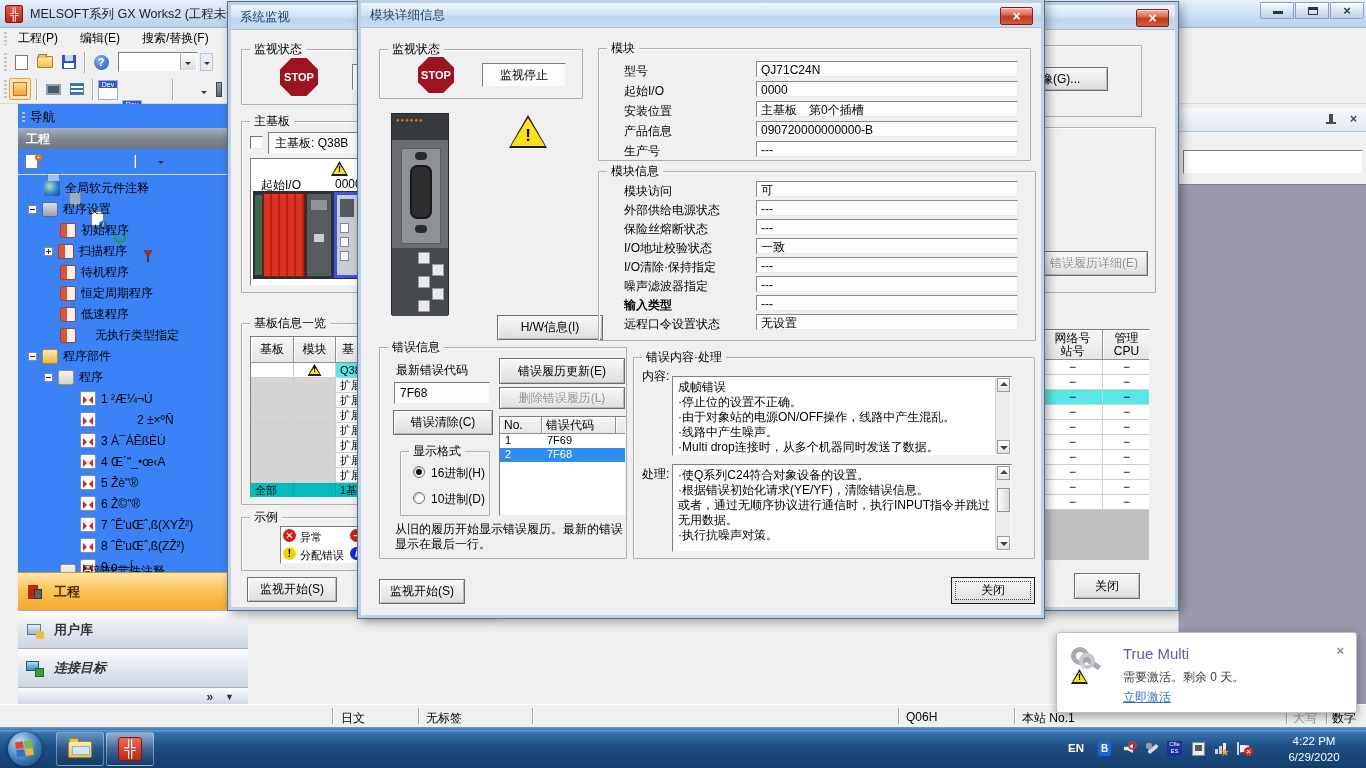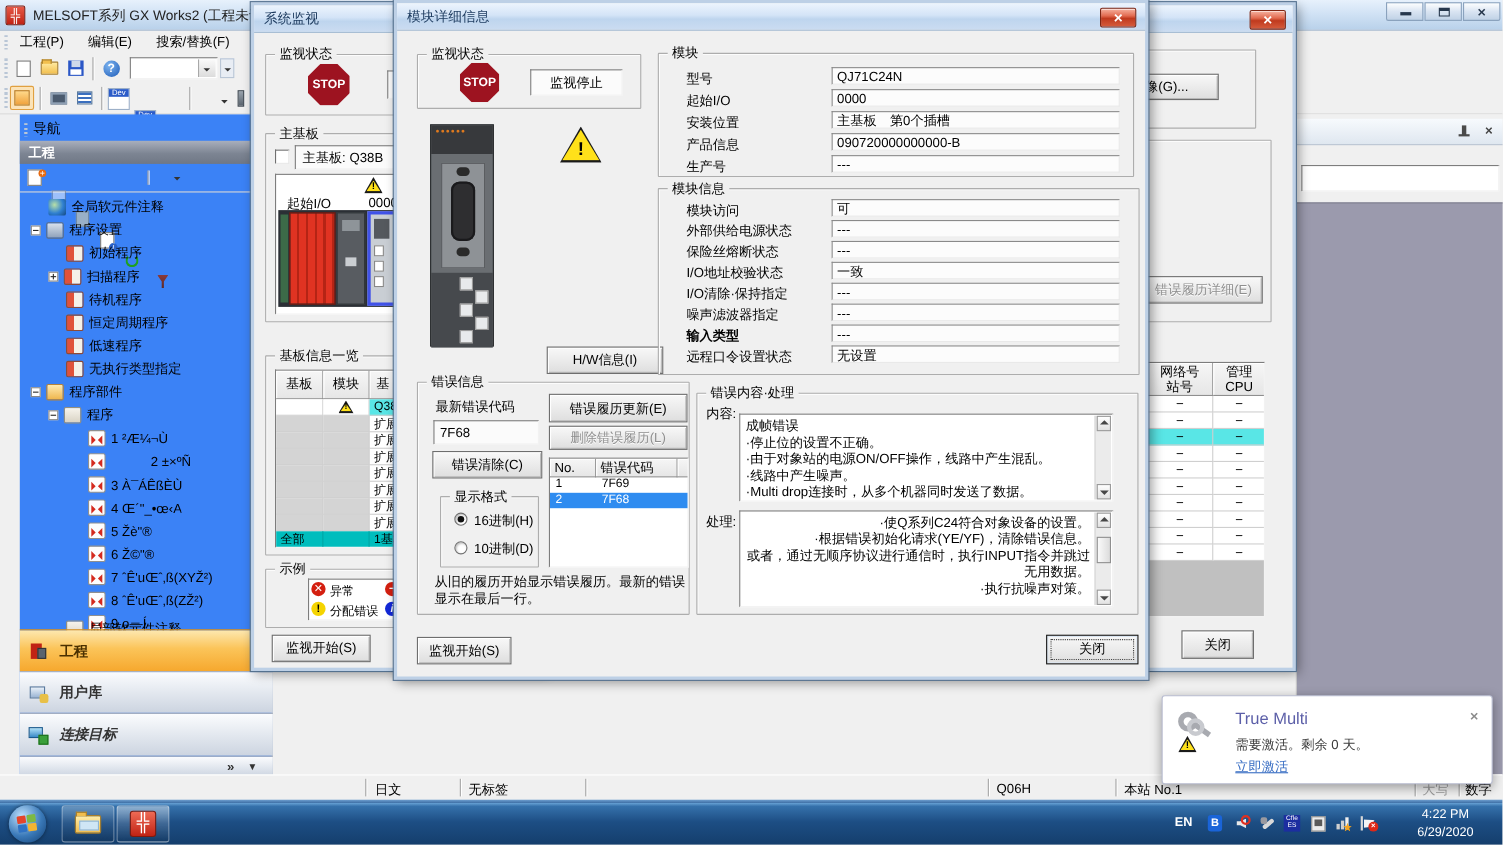--- a/index.html
+++ b/index.html
@@ -211,21 +211,21 @@
           <span class="tl">待机程序</span>
         </div>
       <div class="ti" style="top:108px;padding-left:40px;">
           <i class="tic tic-prog"></i>
           <span class="tl">恒定周期程序</span>
         </div>
       <div class="ti" style="top:129px;padding-left:40px;">
           <i class="tic tic-prog"></i>
           <span class="tl">低速程序</span>
         </div>
-      <div class="ti" style="top:150px;padding-left:40px;">
+      <div class="ti" style="top:150px;padding-left:40px;gap:14px;">
           <i class="tic tic-prog"></i>
           <span class="tl">无执行类型指定</span>
         </div>
       <div class="ti" style="top:171px;padding-left:8px;">
           <span class="exp"></span>
           <i class="tic tic-parts"></i>
           <span class="tl">程序部件</span>
         </div>
       <div class="ti" style="top:192px;padding-left:24px;">
           <span class="exp"></span>
@@ -710,21 +710,21 @@
       <div>·停止位的设置不正确。</div>
       <div>·由于对象站的电源ON/OFF操作，线路中产生混乱。</div>
       <div>·线路中产生噪声。</div>
       <div>·Multi drop连接时，从多个机器同时发送了数据。</div>
       <div class="sb">
           <div class="ar up"></div>
           <div class="ar dn"></div>
         </div>
     </div>
     <div class="lbl" style="left:8px;top:108px;">处理:</div>
-    <div class="sunk abs" style="left:38px;top:106px;width:340px;height:88px;background:#fff;padding:3px 20px 3px 5px;line-height:15px;overflow:hidden;text-align:right;">
+    <div class="sunk abs" style="left:38px;top:106px;width:340px;height:88px;background:#fff;padding:3px 20px 3px 5px;line-height:15px;overflow:hidden;">
       <div>·使Q系列C24符合对象设备的设置。</div>
       <div>·根据错误初始化请求(YE/YF)，清除错误信息。</div>
       <div>或者，通过无顺序协议进行通信时，执行INPUT指令并跳过</div>
       <div>无用数据。</div>
       <div>·执行抗噪声对策。</div>
       <div class="sb">
           <div class="ar up"></div>
           <div class="th" style="top:22px;height:24px;"></div>
           <div class="ar dn"></div>
         </div>

